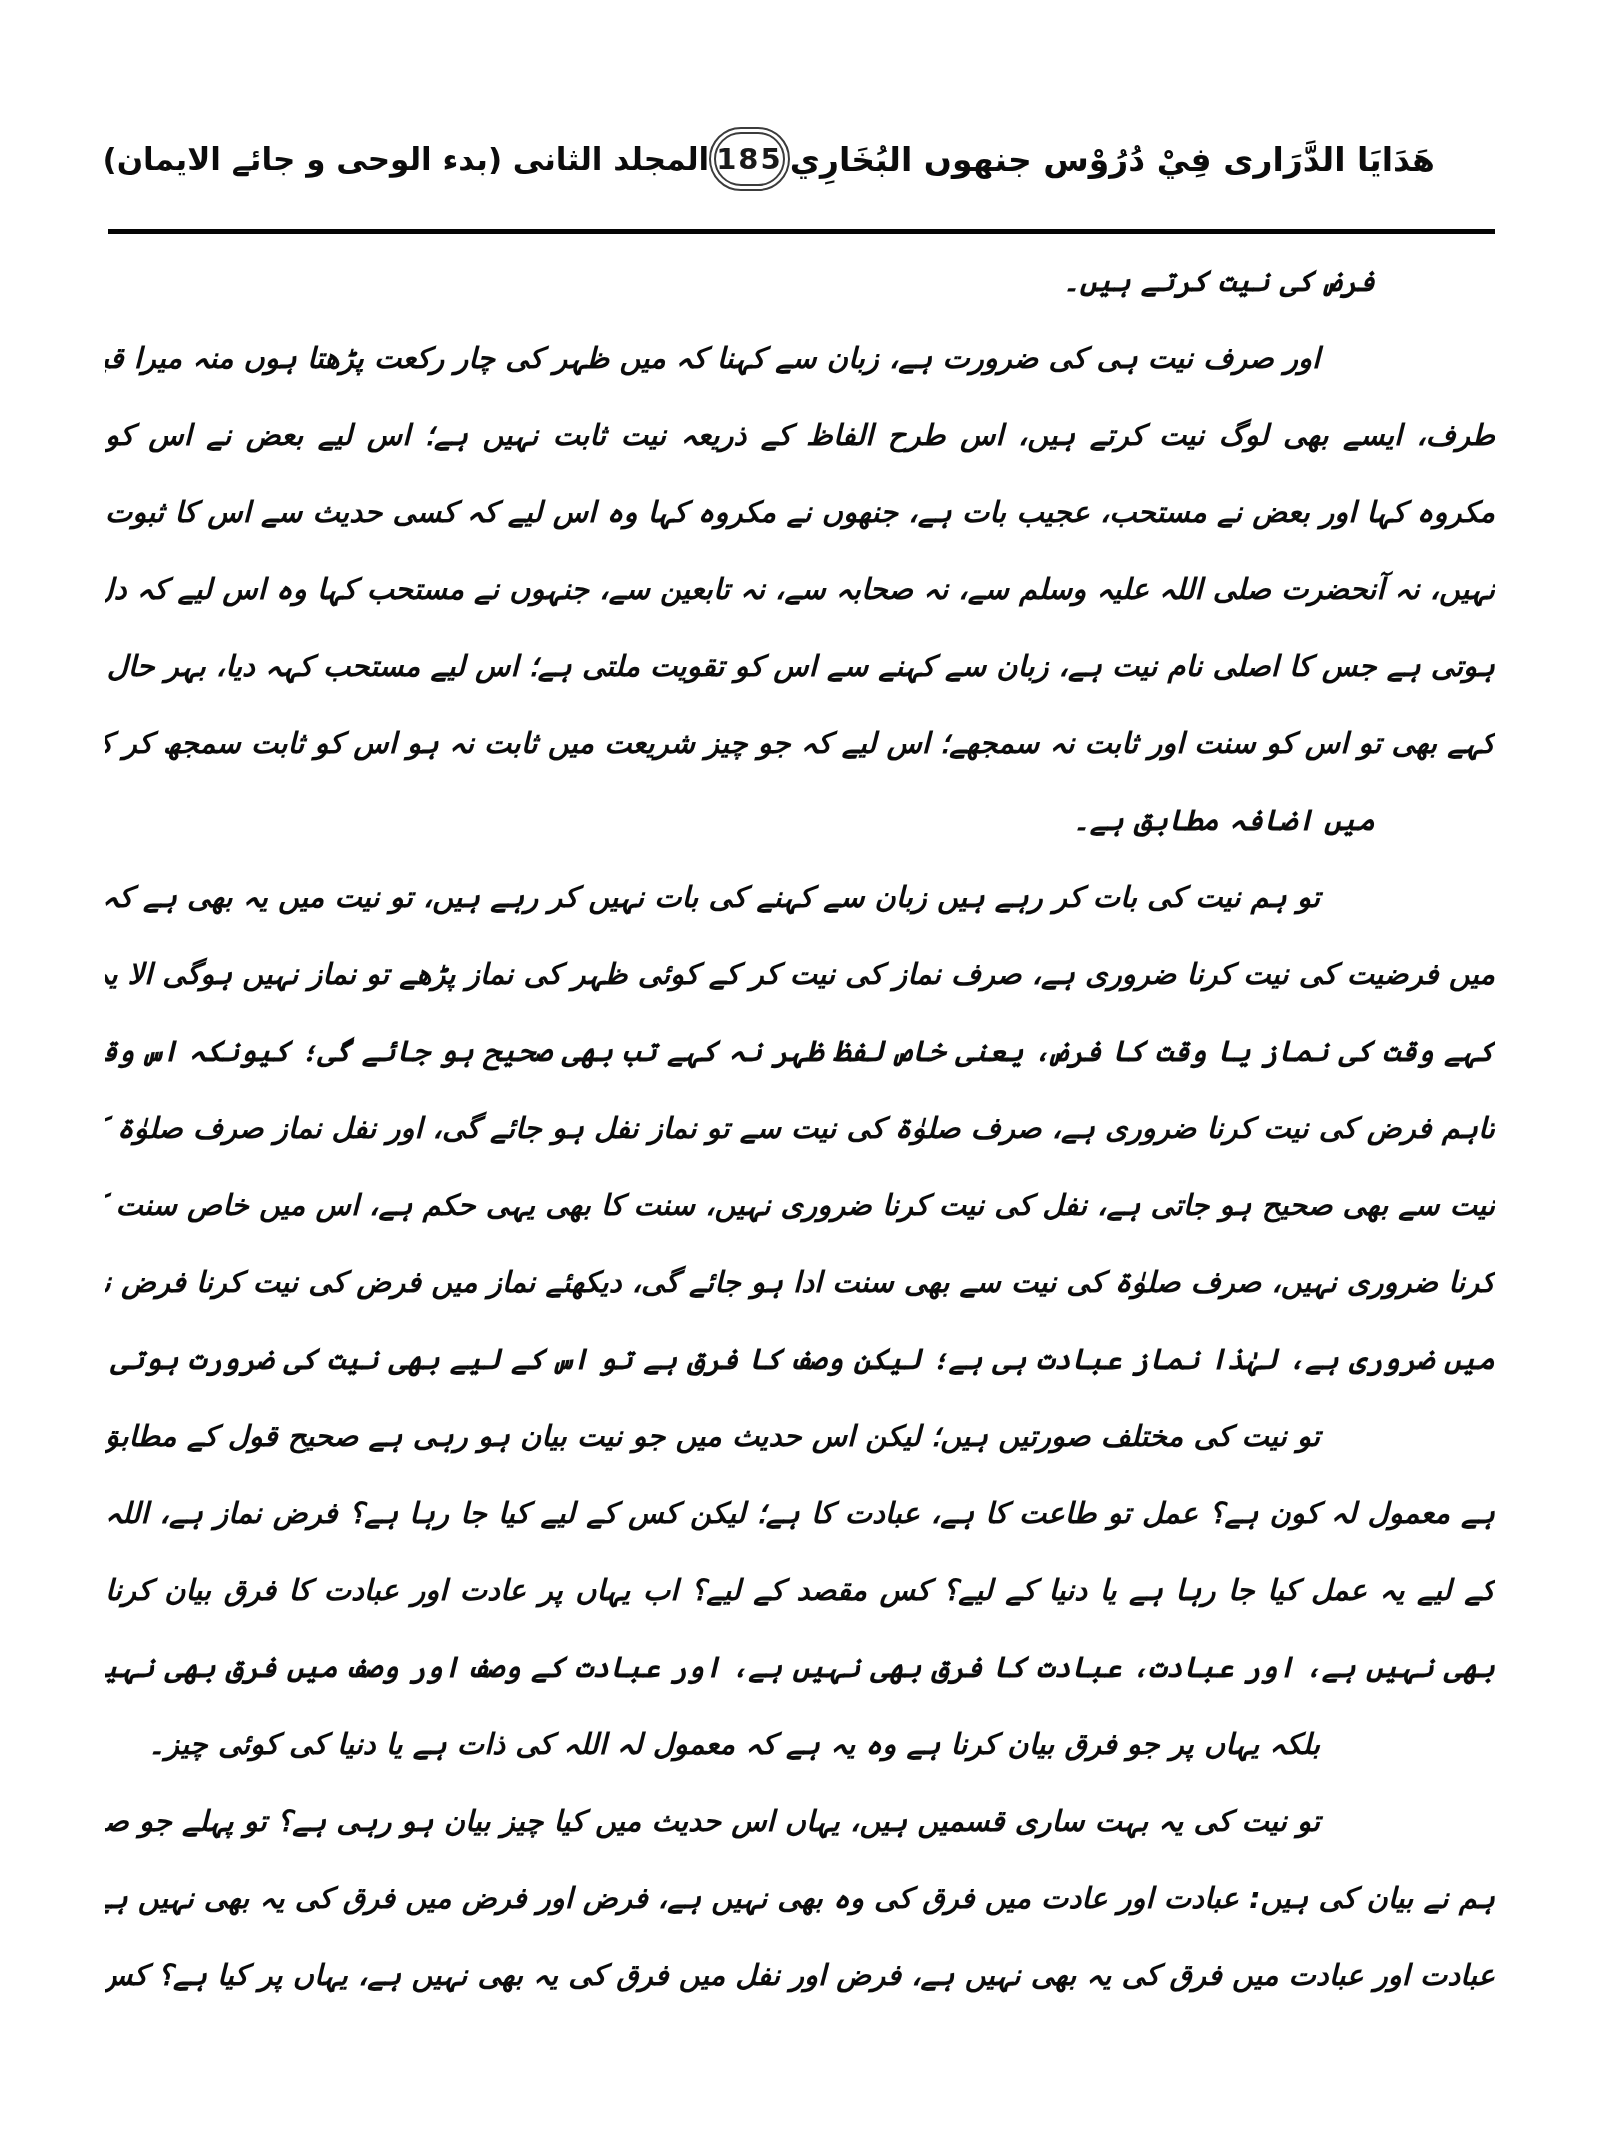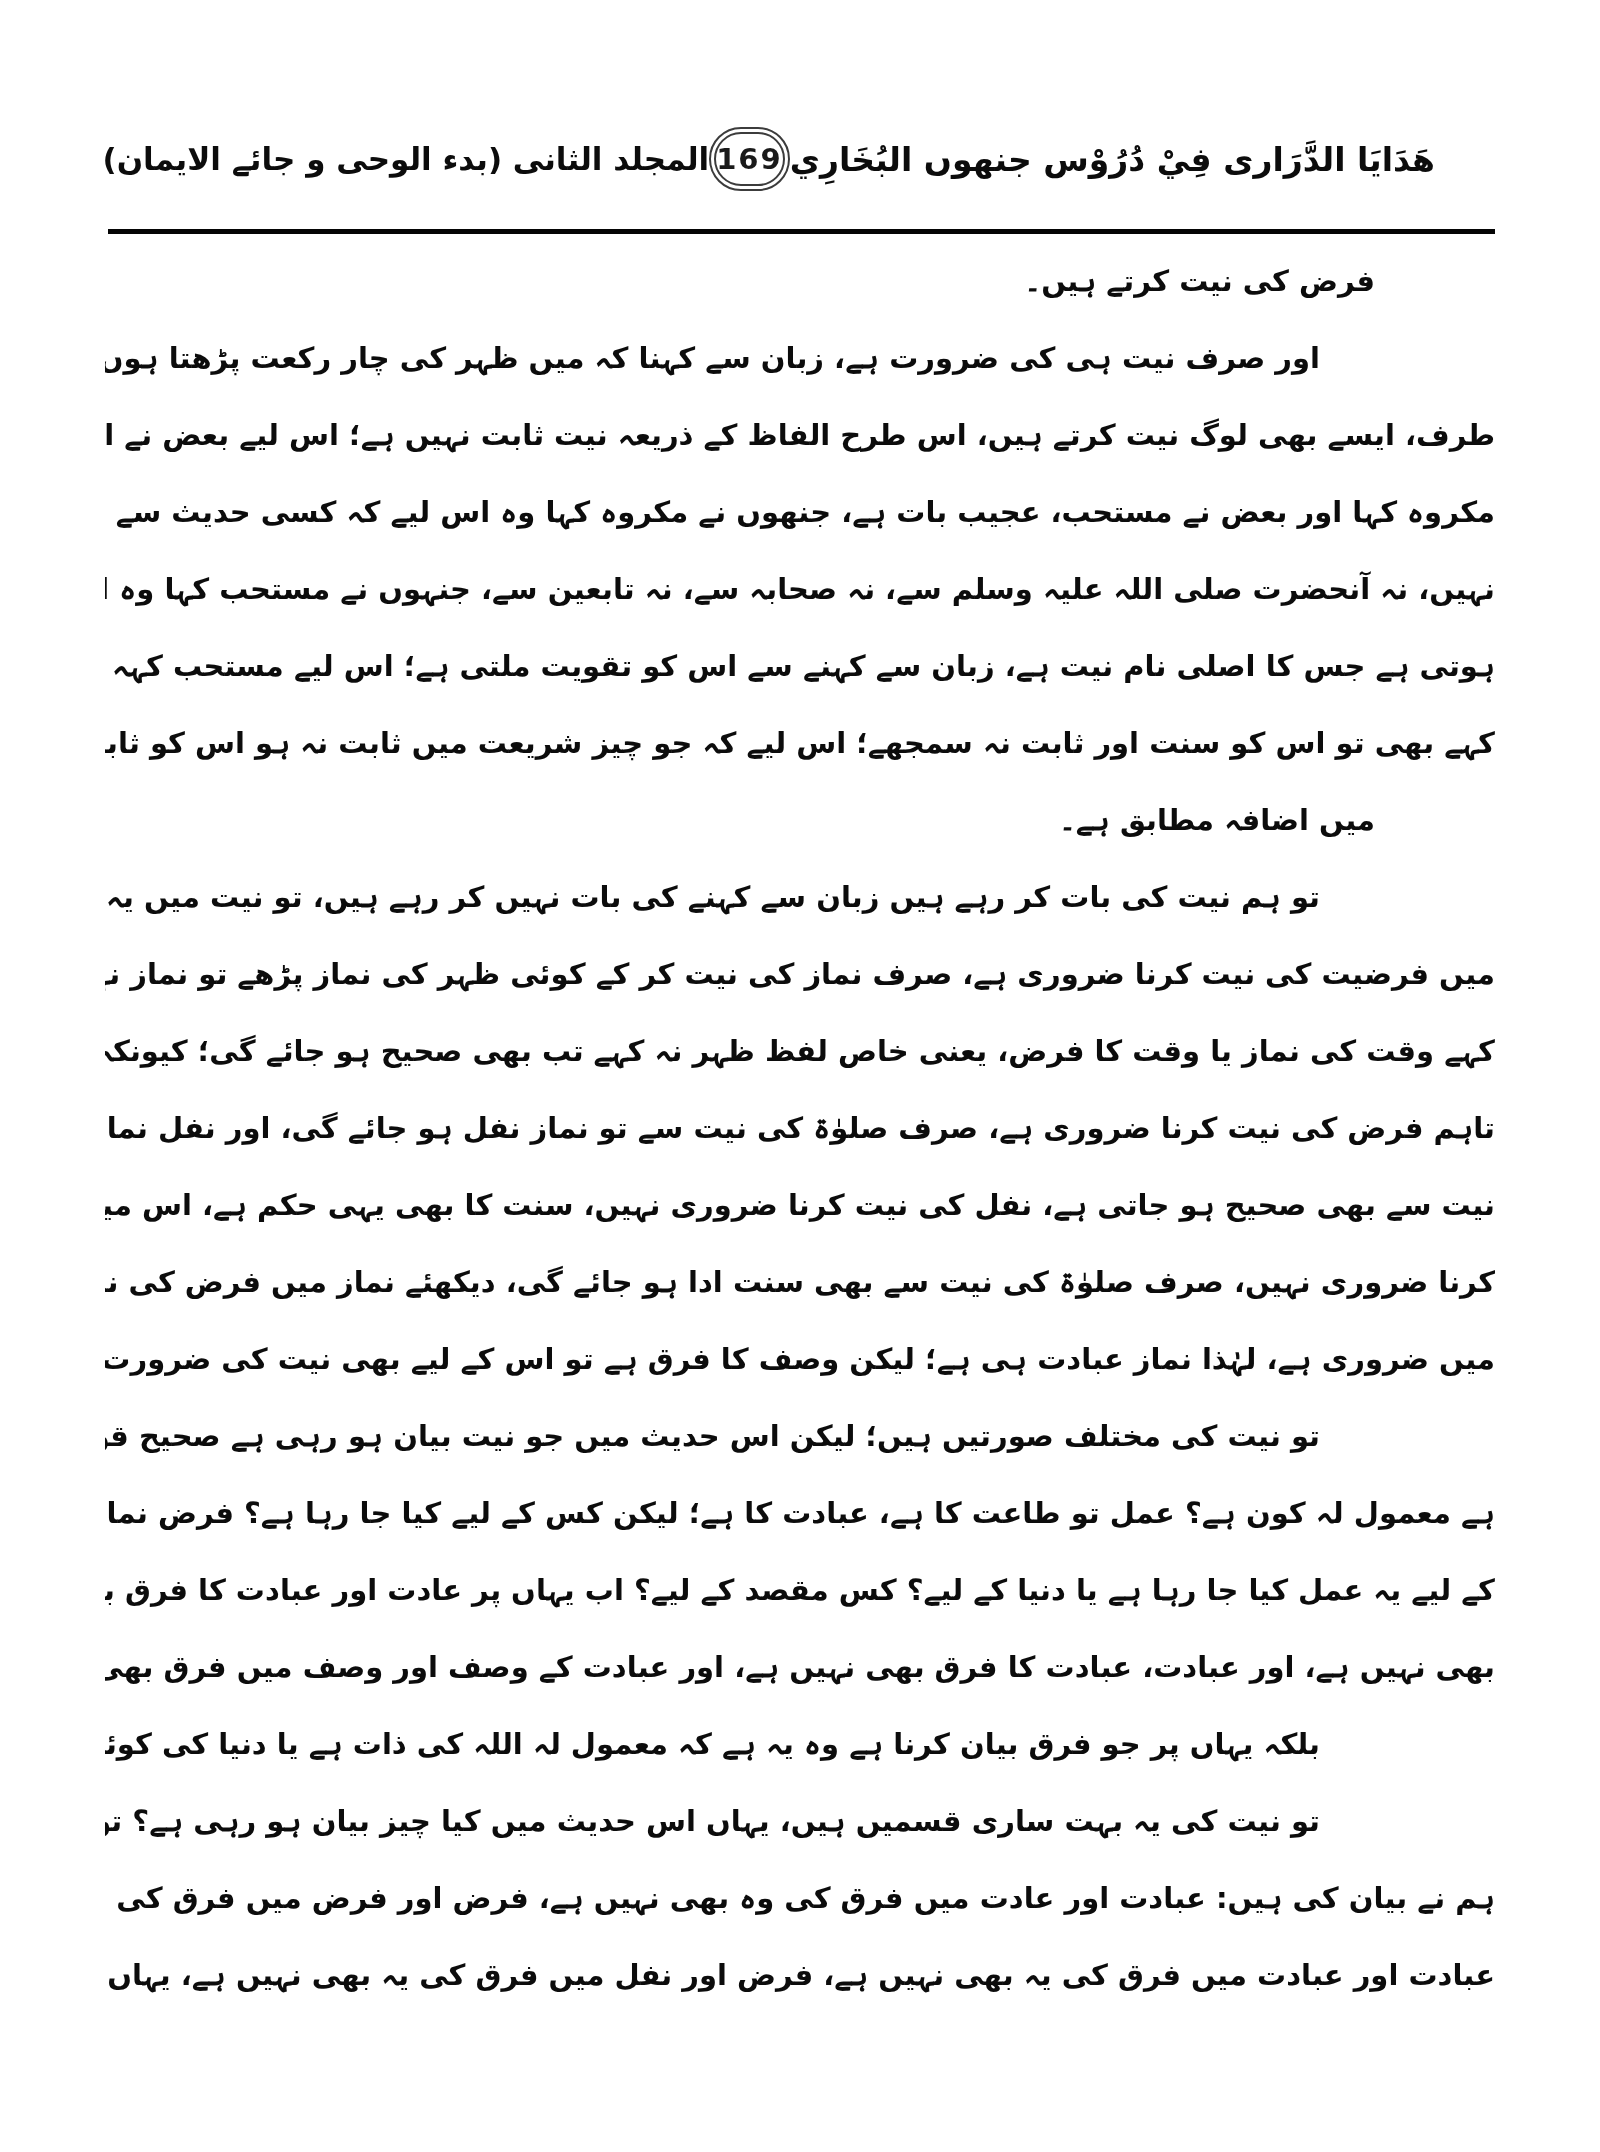--- a/index.html
+++ b/index.html
@@ -62,20 +62,21 @@
     height: 5px;
     background: #050505;
   }
   
   .body-text {
     position: absolute;
     top: 243px;
     right: 105px;
     width: 1390px;
     direction: rtl;
+    font-style: italic;
   }
   .line {
     height: 77px;
     line-height: 77px;
     font-size: 29px;
     font-weight: bold;
     color: #0c0c0c;
     text-align: justify;
     text-align-last: justify;
     white-space: nowrap;
@@ -89,21 +90,21 @@
   .line.ind-lg  { padding-right: 175px; }
 </style>
 </head>
 <body>
 
 <div class="page">
 
   <div class="header">
     <span class="book-title">هَدَايَا الدَّرَارى فِيْ دُرُوْس جنھوں البُخَارِي</span>
     <div class="page-badge">
-      <span>169</span>
+      <span>185</span>
     </div>
     <span class="volume-title">المجلد الثانى (بدء الوحى و جائے الايمان)</span>
   </div>
 
   <div class="header-divider"></div>
 
   <div class="body-text">
     <div class="line p-end ind-sm">فرض کی نیت کرتے ہیں۔</div>
     <div class="line p-start">اور صرف نیت ہی کی ضرورت ہے، زبان سے کہنا کہ میں ظہر کی چار رکعت پڑھتا ہوں منہ میرا قبلہ کی</div>
     <div class="line">طرف، ایسے بھی لوگ نیت کرتے ہیں، اس طرح الفاظ کے ذریعہ نیت ثابت نہیں ہے؛ اس لیے بعض نے اس کو</div>

